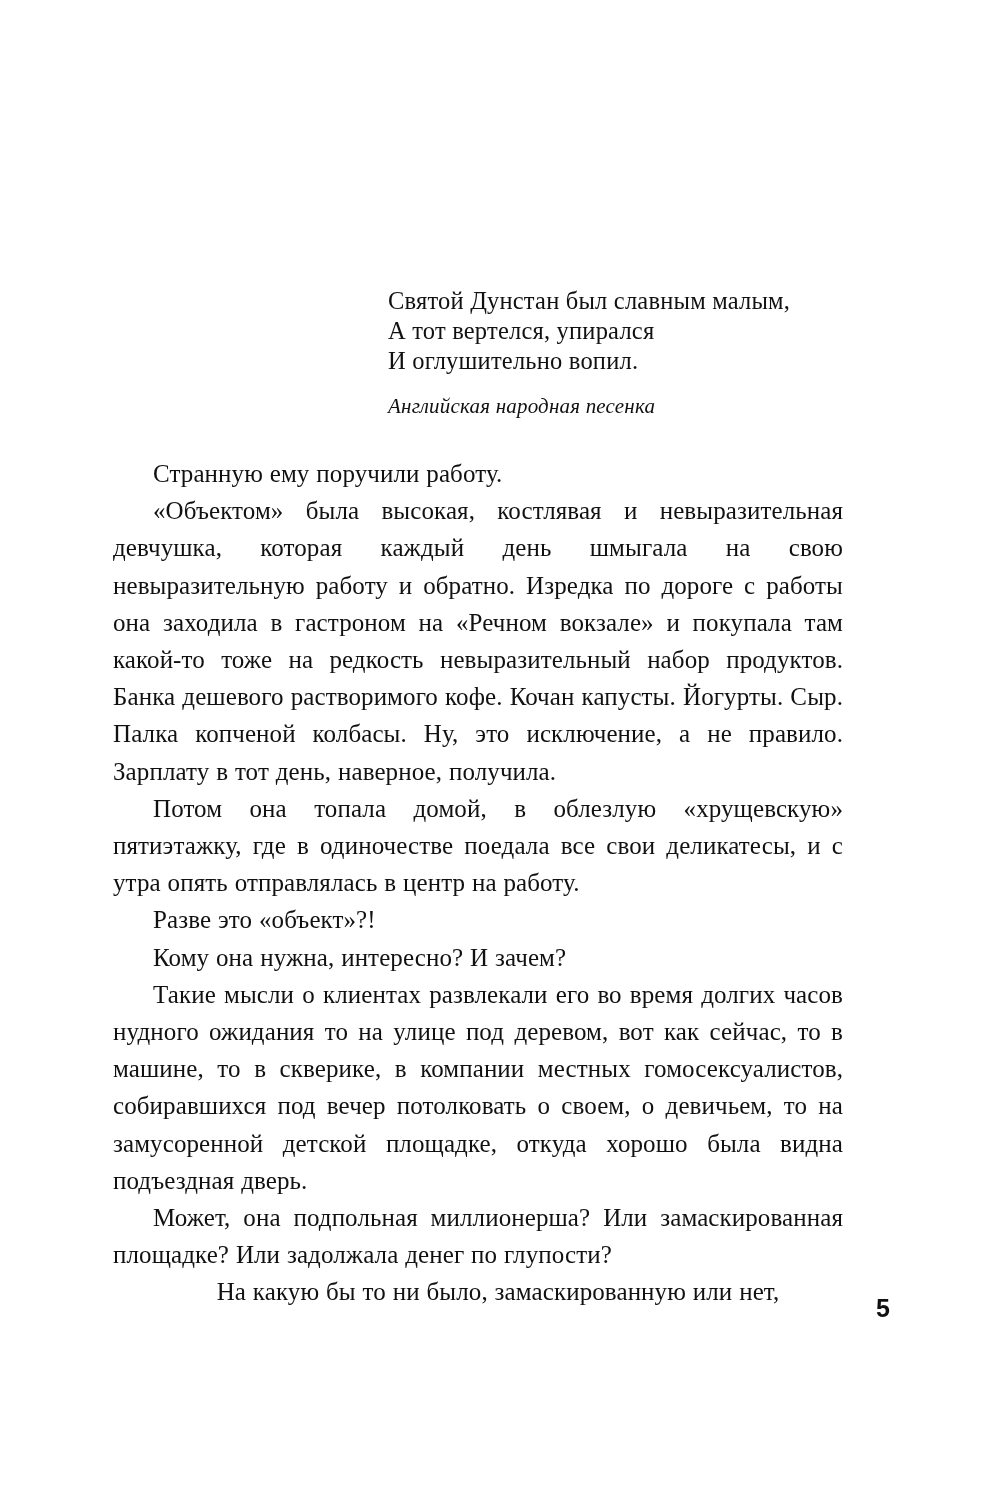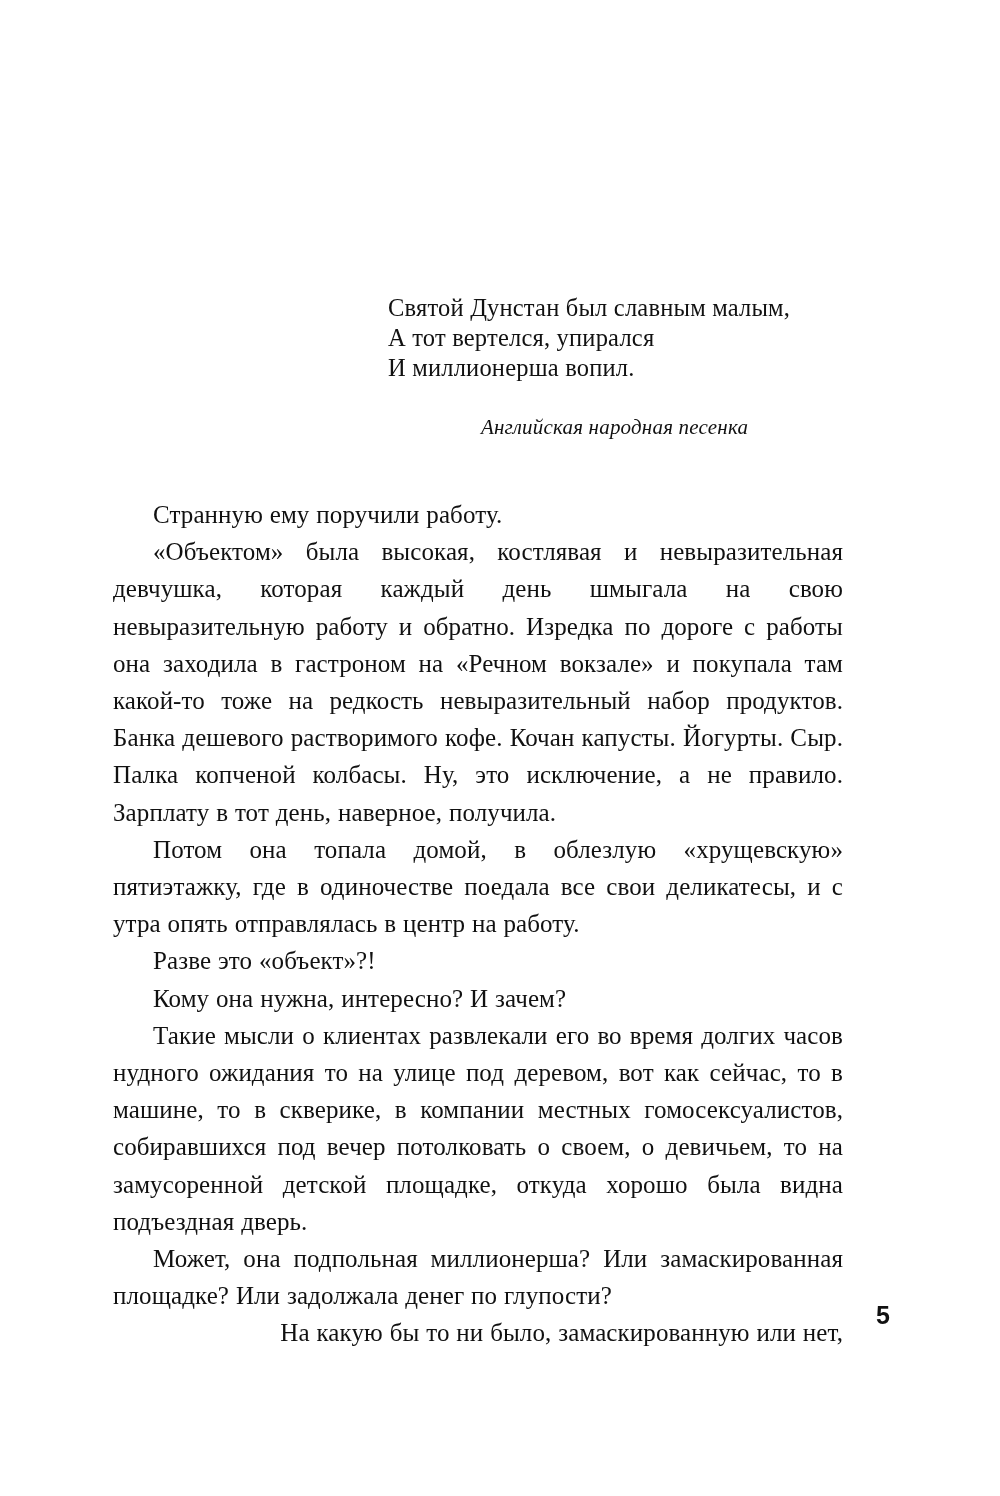--- a/index.html
+++ b/index.html
@@ -10,21 +10,21 @@
     width: 1000px;
     height: 1496px;
     background: #ffffff;
     font-family: "Liberation Serif", serif;
     color: #111111;
     position: relative;
     overflow: hidden;
   }
   .page {
     position: absolute;
-    left: 0; top: 8px;
+    left: 0; top: 1px;
     width: 1000px;
     height: 1300px;
     box-sizing: border-box;
   }
   .content {
     position: absolute;
     left: 113px;
     top: 285px;
     width: 730px;
   }
@@ -32,62 +32,62 @@
     margin-left: 275px;
     margin-bottom: 0;
   }
   .epigraph-line {
     font-size: 24.5px;
     line-height: 30px;
     letter-spacing: 0.2px;
     white-space: nowrap;
   }
   .epigraph-source {
-    margin-top: 32px;
-    text-align: center;
+    margin-top: 18px;
+    text-align: left;
     font-style: italic;
     font-size: 21px;
     letter-spacing: 0.2px;
     padding-right: 2px;
   }
   .body-text {
-    margin-top: 56px;
+    margin-top: 36px;
   }
   .para {
     font-size: 25px;
     line-height: 37.2px;
     text-align: justify;
     text-indent: 40px;
     margin: 0;
     letter-spacing: 0.1px;
     word-spacing: 0.5px;
   }
   .para.last {
-    text-align: right;
+    text-align: center;
   }
   .folio {
     position: absolute;
     right: 110px;
     top: 1293px;
     font-size: 25px;
     font-weight: bold;
     font-family: "Liberation Sans", sans-serif;
   }
 </style>
 </head>
 <body>
 
 <div class="page">
 
   <div class="content">
 
     <div class="epigraph">
       <div class="epigraph-line">Святой Дунстан был славным малым,</div>
       <div class="epigraph-line">А тот вертелся, упирался</div>
-      <div class="epigraph-line">И миллионерша вопил.</div>
+      <div class="epigraph-line">И оглушительно вопил.</div>
       <div class="epigraph-source">Английская народная песенка</div>
     </div>
 
     <div class="body-text">
       <p class="para">Странную ему поручили работу.</p>
       <p class="para">«Объектом» была высокая, костлявая и невыразительная девчушка, которая каждый день шмыгала на свою невыразительную работу и обратно. Изредка по дороге с работы она заходила в гастроном на «Речном вокзале» и покупала там какой-то тоже на редкость невыразительный набор продуктов. Банка дешевого растворимого кофе. Кочан капусты. Йогурты. Сыр. Палка копченой колбасы. Ну, это исключение, а не правило. Зарплату в тот день, наверное, получила.</p>
       <p class="para">Потом она топала домой, в облезлую «хрущевскую» пятиэтажку, где в одиночестве поедала все свои деликатесы, и с утра опять отправлялась в центр на работу.</p>
       <p class="para">Разве это «объект»?!</p>
       <p class="para">Кому она нужна, интересно? И зачем?</p>
       <p class="para">Такие мысли о клиентах развлекали его во время долгих часов нудного ожидания то на улице под деревом, вот как сейчас, то в машине, то в скверике, в компании местных гомосексуалистов, собиравшихся под вечер потолковать о своем, о девичьем, то на замусоренной детской площадке, откуда хорошо была видна подъездная дверь.</p>

